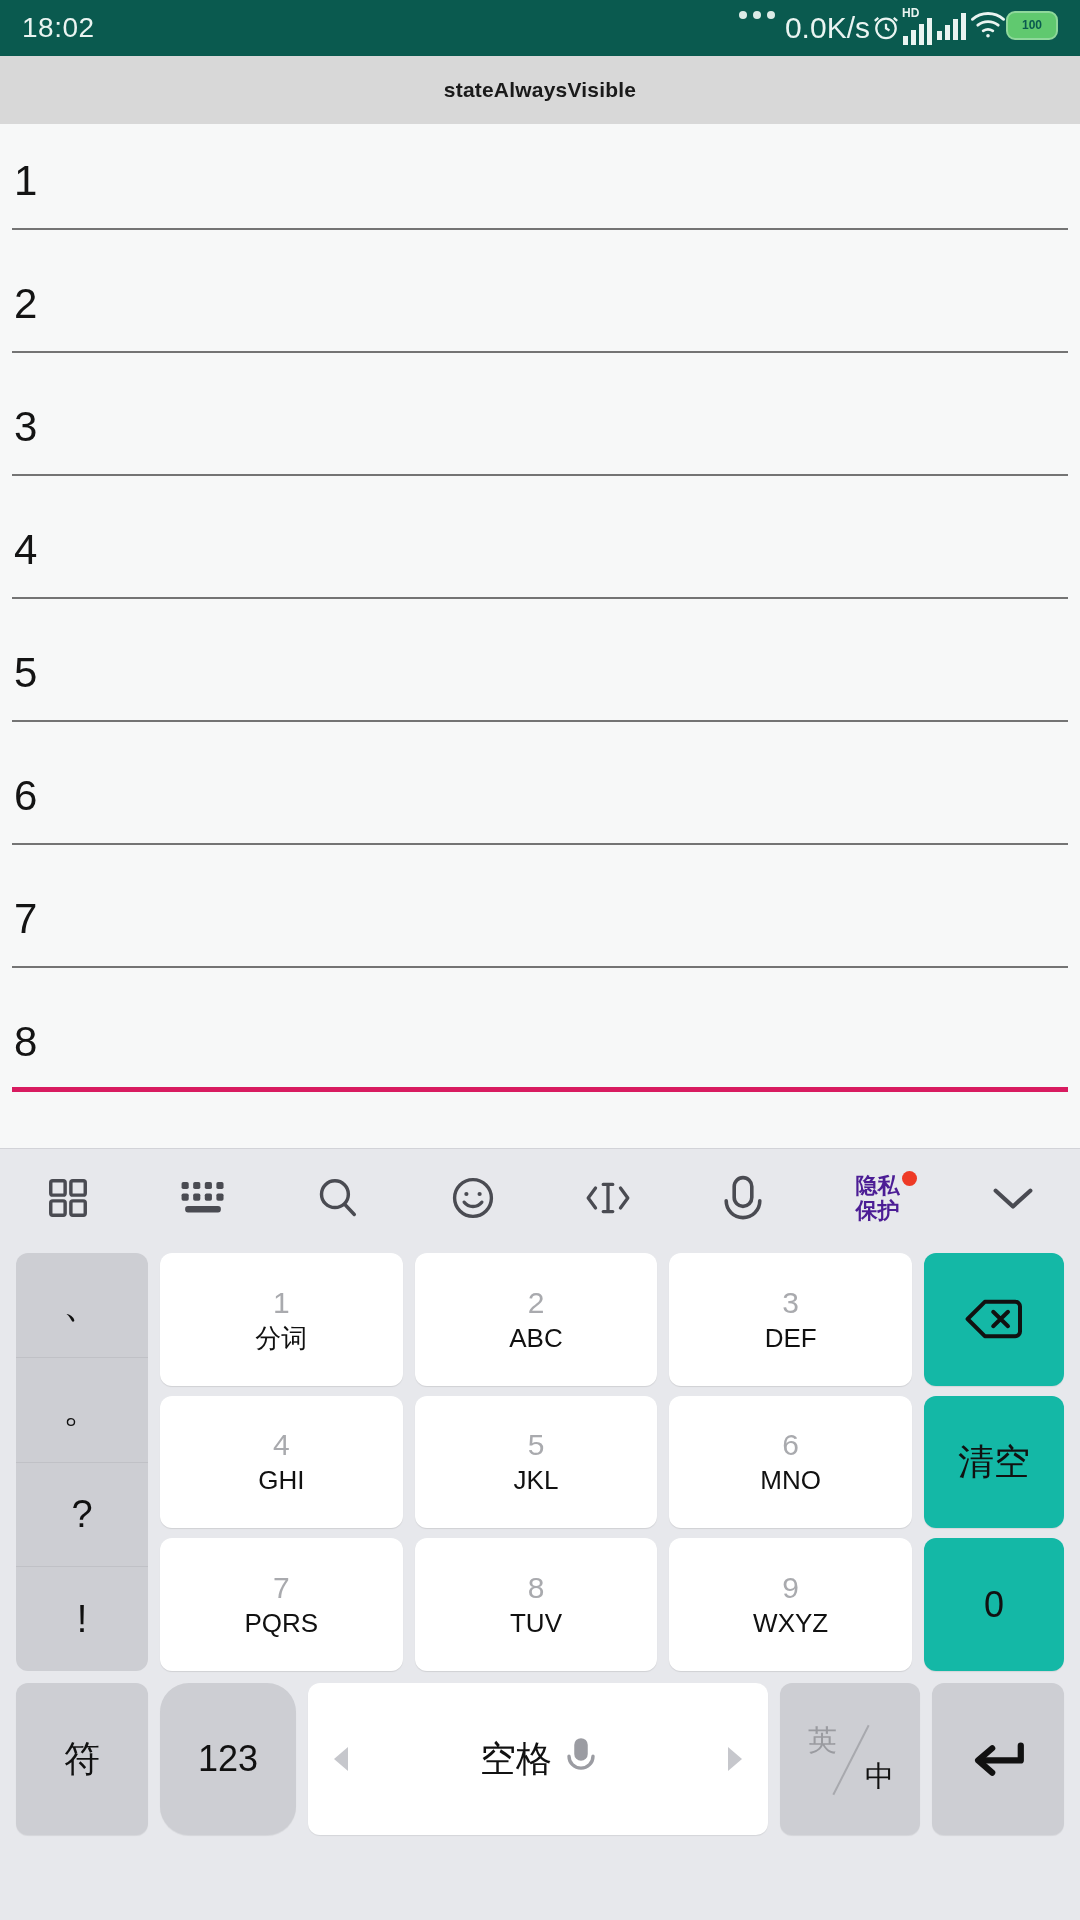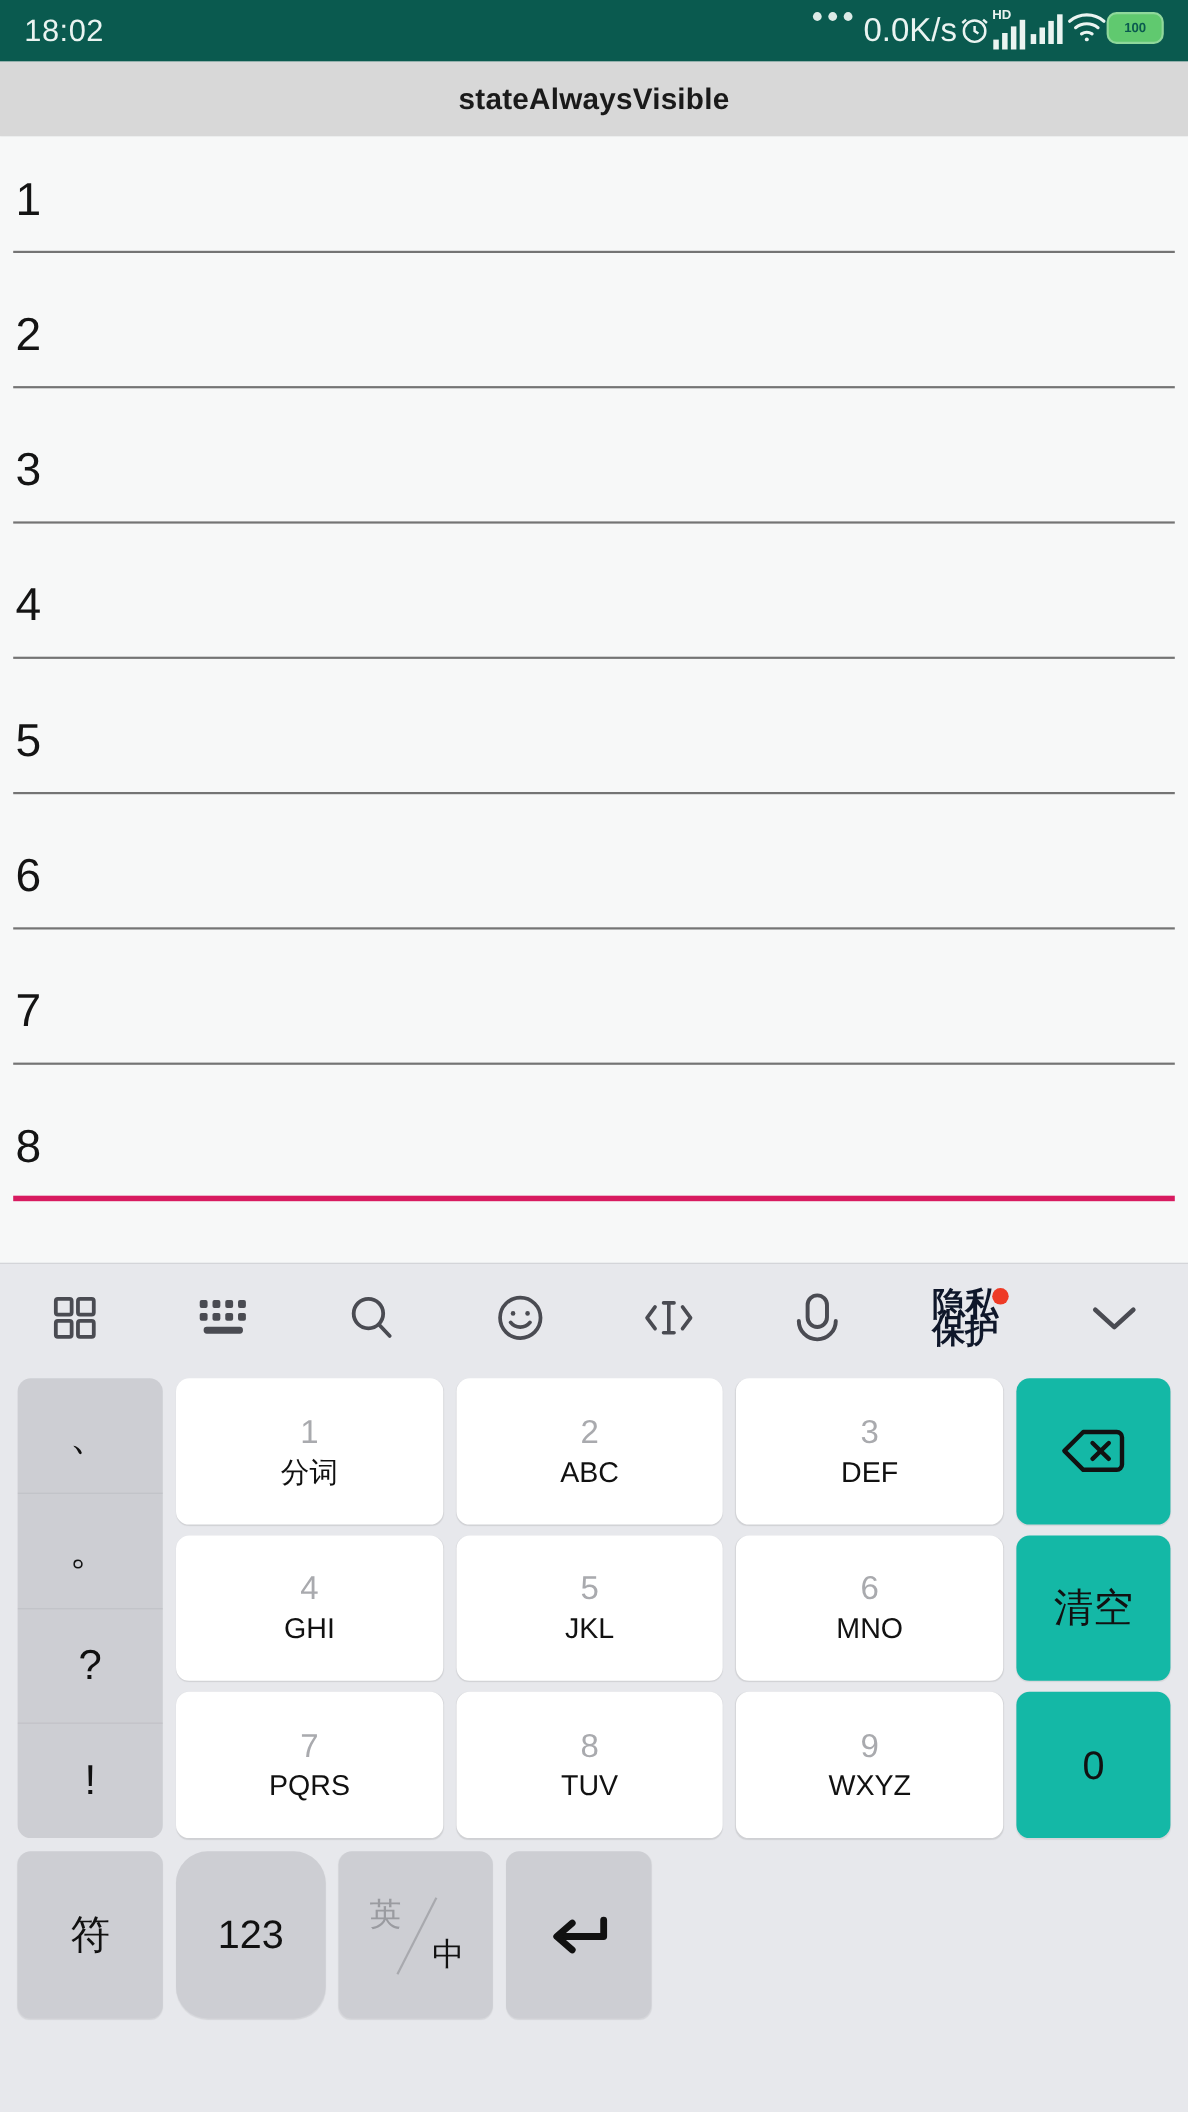--- a/index.html
+++ b/index.html
@@ -29,21 +29,21 @@
     background:#60c96f;
   }
   .bat span{ font-size:12px; font-weight:bold; color:#0a5a4f; line-height:1;}
 
   
   .titlebar{
     position:absolute; left:0; top:56px; width:1080px; height:68px;
     background:#d8d8d8; display:flex; align-items:center; justify-content:center;
     box-shadow:0 1px 2px rgba(0,0,0,.12);
   }
-  .titlebar .t{ font-size:27px; font-weight:bold; color:#1a1a1a; letter-spacing:.2px;}
+  .titlebar .t{ font-size:21px; font-weight:bold; color:#1a1a1a; letter-spacing:.2px;}
 
   
   .content{
     position:absolute; left:0; top:124px; width:1080px; height:1024px;
     background:#f7f8f8; padding:0 8px;
   }
   .field{ position:relative; height:123px; }
   .field .val{
     position:absolute; left:6px; top:36px;
     font-size:42px; color:#141414; line-height:1;
@@ -61,21 +61,21 @@
   }
   .kb-toolbar{
     height:98px; display:flex; align-items:center;
   }
   .kb-tool{
     flex:1; height:98px; display:flex; align-items:center; justify-content:center;
     position:relative;
   }
   .kb-tool svg{ display:block; }
   .priv{
-    font-size:30px; line-height:25px; color:#0f172a; font-weight:bold;
+    font-size:22px; line-height:25px; color:#4c1d95; font-weight:bold;
     text-align:center; font-family:"DejaVu Sans",sans-serif;
   }
   .reddot{
     position:absolute; width:15px;height:15px;border-radius:50%;
     background:#ee3a26; top:22px; right:28px;
   }
 
   .kb-body{ position:relative; height:674px; padding:6px 16px 8px 16px; }
 
   .kb-main{ display:flex; height:418px; gap:12px; }
@@ -360,20 +360,31 @@
             </svg>
           </div>
           <div class="fnkey">清空</div>
           <div class="fnkey">0</div>
         </div>
       </div>
 
       <div class="kb-bottom">
         <div class="bkey sym">符</div>
         <div class="bkey num123">123</div>
+        <div class="bkey space">
+          <div class="arrowL"></div>
+          <span class="sp-lab">空格</span>
+          <span>
+            <svg width="30" height="38" viewBox="0 0 16 20">
+              <rect x="4.4" y="1" width="7.2" height="12" rx="3.6" fill="#9b9ca2"></rect>
+              <path d="M1.6 10.6a6.4 6.4 0 0 0 12.8 0" fill="none" stroke="#9b9ca2" stroke-width="1.8" stroke-linecap="round"></path>
+            </svg>
+          </span>
+          <div class="arrowR"></div>
+        </div>
         <div class="bkey lang">
           <div class="lang-inner">
             <span class="lang-en">英</span>
             <span class="lang-slash"></span>
             <span class="lang-cn">中</span>
           </div>
         </div>
         <div class="bkey enter">
           <svg width="58" height="46" viewBox="0 0 28 22" fill="none" stroke="#111" stroke-width="3" stroke-linecap="round" stroke-linejoin="round">
             <path d="M25 4.5v7.2H5.2"></path>

